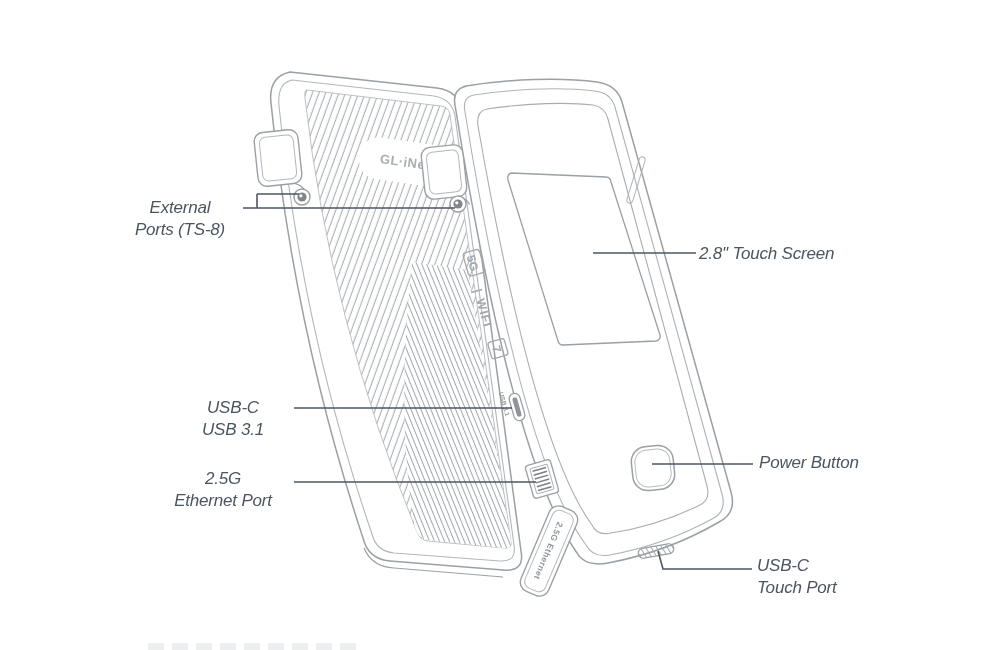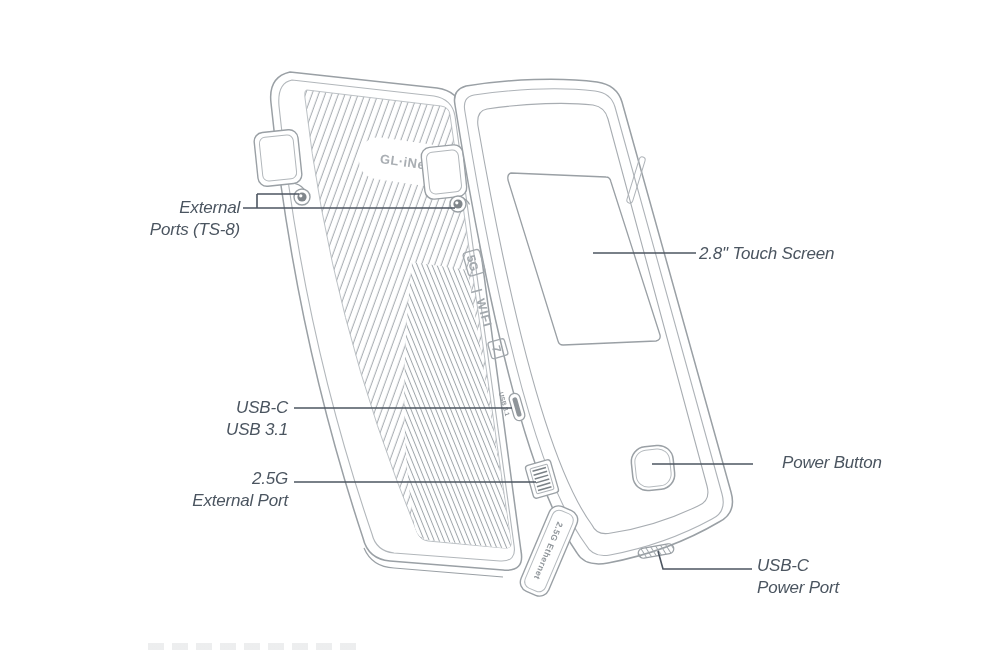--- a/index.html
+++ b/index.html
@@ -1,21 +1,21 @@
 <!DOCTYPE html>
 <html><head>
 <meta charset="utf-8">
 <style>
   html,body{margin:0;padding:0;background:#ffffff;}
   #stage{position:relative;width:1000px;height:650px;background:#ffffff;overflow:hidden;
          font-family:"Liberation Sans", sans-serif;}
   #art{position:absolute;left:0;top:0;}
   .callout{position:absolute;font-style:italic;font-size:17px;line-height:22px;
            color:#4b5560;letter-spacing:-0.2px;white-space:nowrap;}
-  .callout.right{text-align:right;}
+  .callout.right{text-align:center;}
   .svgtext{font-family:"Liberation Sans", sans-serif;}
   #fragment{position:absolute;left:148px;top:643px;width:212px;height:7px;opacity:.18;
             background:repeating-linear-gradient(90deg,#9aa0a5 0 16px,transparent 16px 24px);}
 </style>
 </head>
 <body>
 
 <div id="stage">
 
   <svg id="art" width="1000" height="650" viewBox="0 0 1000 650">
@@ -148,24 +148,24 @@
 
   <div class="callout" style="left:699px;top:243px;">2.8" Touch Screen</div>
 
   <div class="callout right" style="left:178px;top:397px;width:110px;">
     <div>USB-C</div>
     <div>USB 3.1</div>
   </div>
 
   <div class="callout right" style="left:158px;top:468px;width:130px;">
     <div>2.5G</div>
-    <div>External Port</div>
+    <div>Ethernet Port</div>
   </div>
 
-  <div class="callout" style="left:782px;top:452px;">Power Button</div>
+  <div class="callout" style="left:759px;top:452px;">Power Button</div>
 
   <div class="callout" style="left:757px;top:555px;line-height:21.5px;">
     <div>USB-C</div>
-    <div>Power Port</div>
+    <div>Touch Port</div>
   </div>
 
   <div id="fragment"></div>
 </div>
 
 </body></html>

